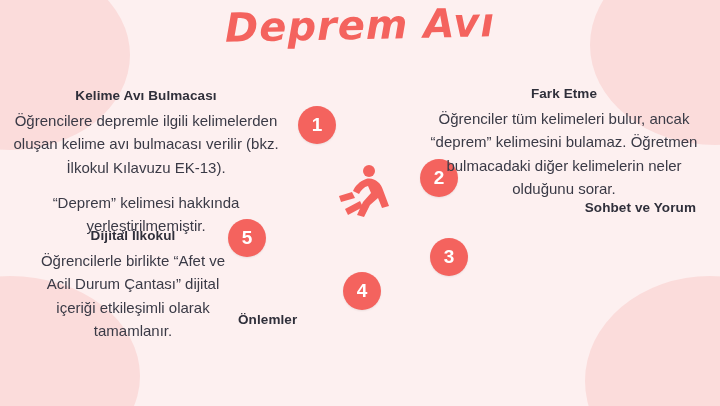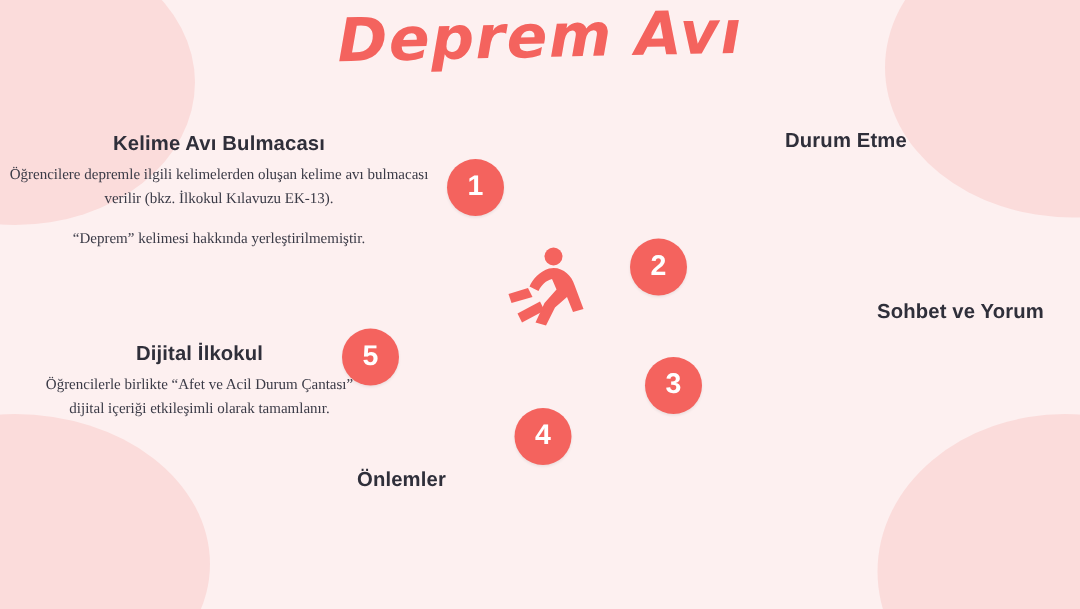--- a/index.html
+++ b/index.html
@@ -102,24 +102,23 @@
   .block { position: absolute; }
   .block h3 {
     margin: 0 0 6px 0;
     font-size: 13.5px;
     font-weight: bold;
     color: #2f2f3a;
     letter-spacing: 0.1px;
   }
   .block p {
     margin: 0;
-    font-size: 10px;
+    font-size: 15px;
     line-height: 1.55;
     color: #3a3a46;
-    font-family: Liberation Serif, serif;
   }
   .blk-kelime {
     left: 4px; top: 88px; width: 284px;
     text-align: center;
   }
   .blk-kelime p { margin-bottom: 12px; }
   .blk-fark {
     left: 430px; top: 86px; width: 268px;
     text-align: center;
   }
@@ -166,21 +165,22 @@
   <div class="badge badge-4">4</div>
   <div class="badge badge-5">5</div>
 
   <div class="block blk-kelime">
     <h3>Kelime Avı Bulmacası</h3>
     <p>Öğrencilere depremle ilgili kelimelerden oluşan kelime avı bulmacası verilir (bkz. İlkokul Kılavuzu EK-13).</p>
     <p>“Deprem” kelimesi hakkında yerleştirilmemiştir.</p>
   </div>
 
   <div class="block blk-fark">
-    <h3>Durum Etme</h3>
+    <h3>Fark Etme</h3>
+    <p>Öğrenciler tüm kelimeleri bulur, ancak “deprem” kelimesini bulamaz. Öğretmen bulmacadaki diğer kelimelerin neler olduğunu sorar.</p>
   </div>
 
   <div class="block blk-sohbet">
     <h3>Sohbet ve Yorum</h3>
   </div>
 
   <div class="block blk-onlemler">
     <h3>Önlemler</h3>
   </div>
 

